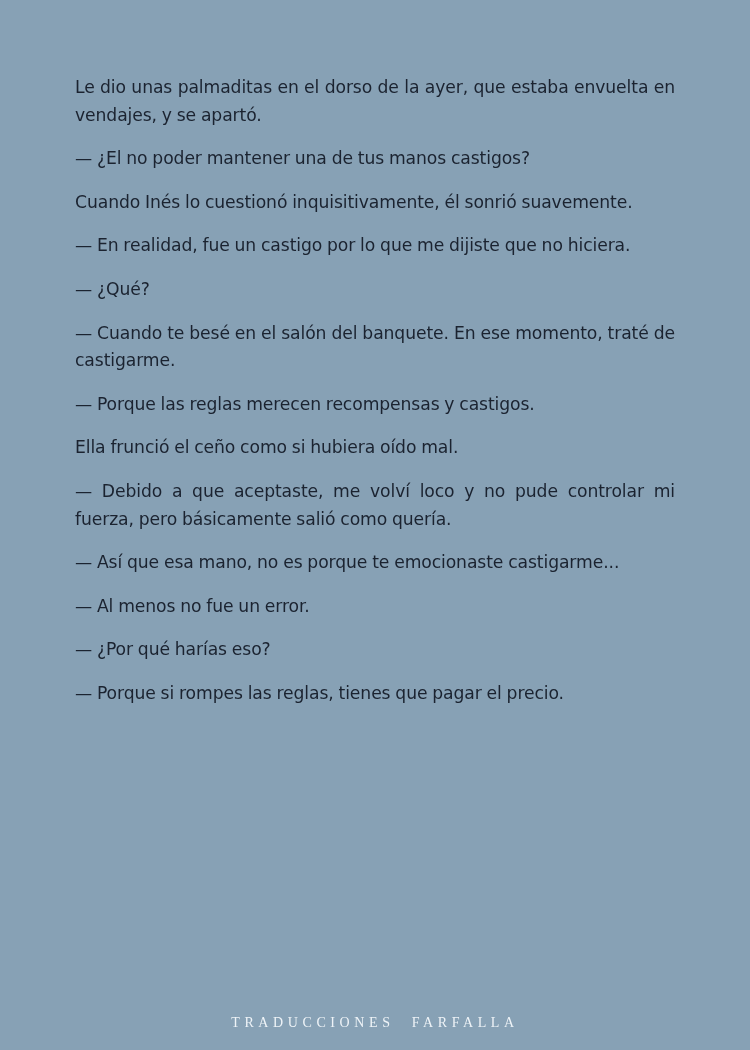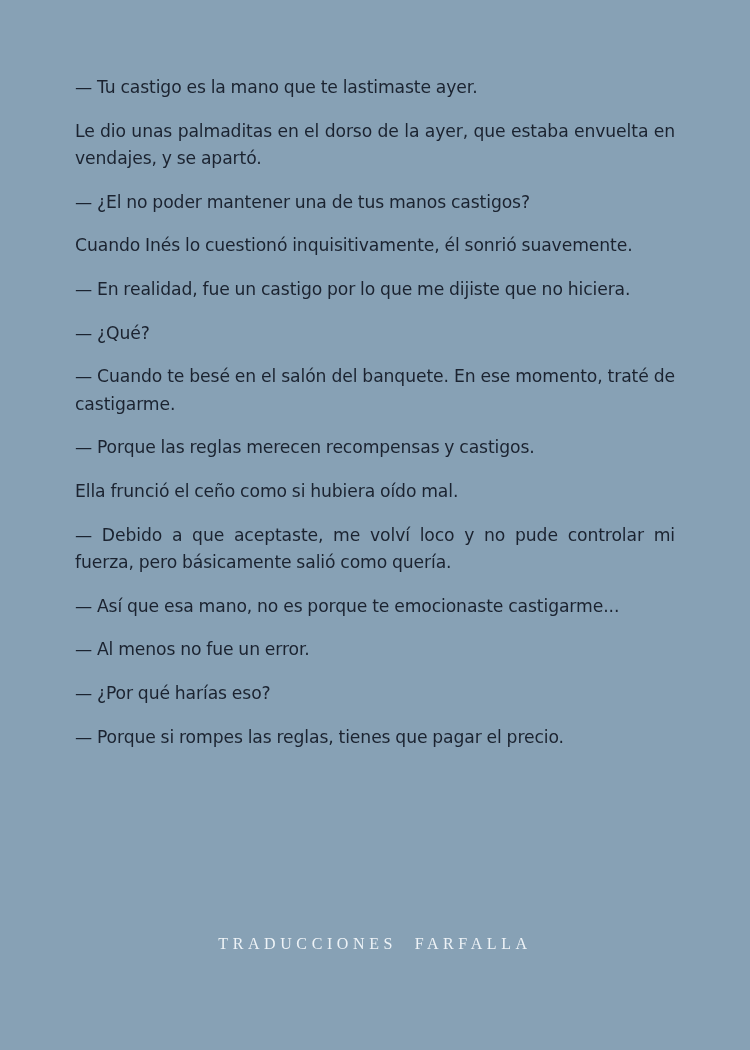--- a/index.html
+++ b/index.html
@@ -27,34 +27,33 @@
     }
     .para {
       margin: 0 0 16px 0;
       text-align: justify;
       text-align-last: left;
     }
     .footer {
       position: absolute;
       left: 0;
       width: 750px;
-      top: 935px;
+      top: 1015px;
       text-align: center;
       font-family: "Liberation Serif", "DejaVu Serif", serif;
-      font-size: 16px;
+      font-size: 14px;
       letter-spacing: 4.6px;
       color: #eef3f7;
       word-spacing: 9px;
     }
   </style>
 </head>
 <body>
 
 <div class="page">
-  <p class="para">— Tu castigo es la mano que te lastimaste ayer.</p>
   <p class="para">Le dio unas palmaditas en el dorso de la ayer, que estaba envuelta en vendajes, y se apartó.</p>
   <p class="para">— ¿El no poder mantener una de tus manos castigos?</p>
   <p class="para">Cuando Inés lo cuestionó inquisitivamente, él sonrió suavemente.</p>
   <p class="para">— En realidad, fue un castigo por lo que me dijiste que no hiciera.</p>
   <p class="para">— ¿Qué?</p>
   <p class="para">— Cuando te besé en el salón del banquete. En ese momento, traté de castigarme.</p>
   <p class="para">— Porque las reglas merecen recompensas y castigos.</p>
   <p class="para">Ella frunció el ceño como si hubiera oído mal.</p>
   <p class="para">— Debido a que aceptaste, me volví loco y no pude controlar mi fuerza, pero básicamente salió como quería.</p>
   <p class="para">— Así que esa mano, no es porque te emocionaste castigarme...</p>

